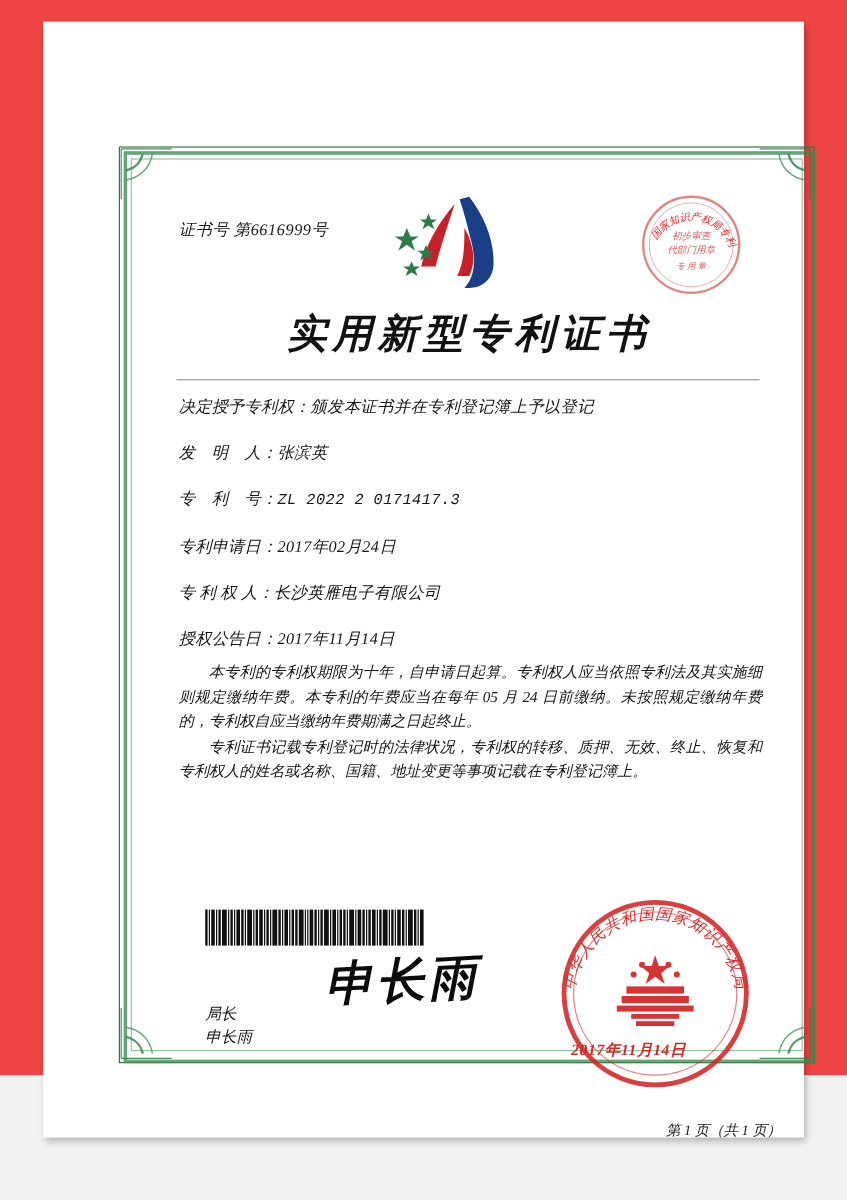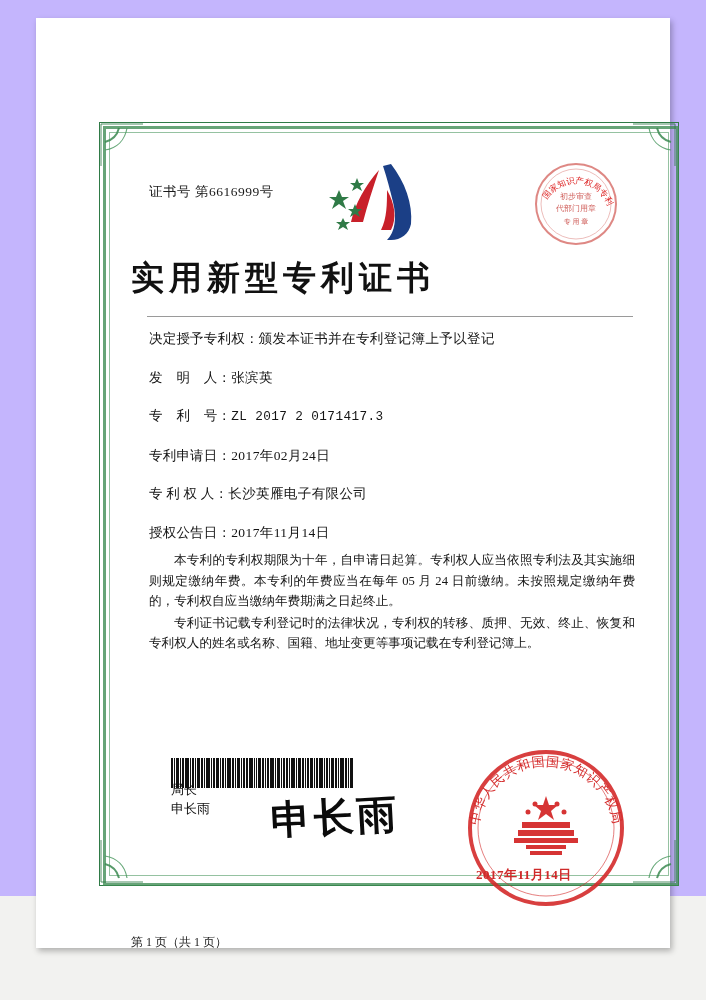--- a/index.html
+++ b/index.html
@@ -11,21 +11,22 @@
     width: 706px;
     height: 1000px;
     font-family: "Liberation Serif", serif;
     overflow: hidden;
   }
 
   .page {
     position: relative;
     width: 706px;
     height: 896px;
-    background: #c4b5fd;
+    background: #ef4444;
+    font-style: italic;
   }
 
   
   .paper {
     position: absolute;
     left: 36px;
     top: 18px;
     width: 634px;
     height: 930px;
     background: #ffffff;
@@ -103,20 +104,21 @@
     top: 6px;
     width: 100px;
     height: 100px;
   }
 
   .title {
     position: absolute;
     left: 0;
     top: 108px;
     width: 520px;
+    text-align: center;
     font-size: 33px;
     font-weight: bold;
     letter-spacing: 5px;
     color: #111;
     font-family: "DejaVu Serif", serif;
   }
 
   .rule {
     position: absolute;
     left: 16px;
@@ -170,21 +172,21 @@
     display: inline-block;
     background: #111;
     height: 30px;
     margin-right: 1px;
     vertical-align: top;
   }
 
   .director {
     position: absolute;
     left: 40px;
-    top: 632px;
+    top: 687px;
     font-size: 13px;
     line-height: 19px;
     color: #111;
   }
 
   .signature {
     position: absolute;
     left: 140px;
     top: 640px;
     width: 200px;
@@ -214,21 +216,21 @@
     font-weight: bold;
     letter-spacing: 0.5px;
     font-family: "Liberation Serif", serif;
   }
 
   .pagefoot {
     position: absolute;
     left: 0;
     top: 786px;
     width: 520px;
-    text-align: left;
+    text-align: right;
     font-size: 12px;
     color: #1b1b1b;
   }
 
   .seal-text {
     font-size: 8.5px;
     fill: #d22;
     font-family: "Liberation Serif", serif;
   }
 </style>
@@ -308,21 +310,21 @@
       <div class="rule"></div>
 
       <div class="fields">
         <div class="field">
           <span class="lbl">决定授予专利权：</span><span class="val">颁发本证书并在专利登记簿上予以登记</span>
         </div>
         <div class="field">
           <span class="lbl">发　明　人：</span><span class="val">张滨英</span>
         </div>
         <div class="field">
-          <span class="lbl">专　利　号：</span><span class="val mono">ZL 2017 2 0171417.3</span>
+          <span class="lbl">专　利　号：</span><span class="val mono">ZL 2022 2 0171417.3</span>
         </div>
         <div class="field">
           <span class="lbl">专利申请日：</span><span class="val">2017年02月24日</span>
         </div>
         <div class="field">
           <span class="lbl">专 利 权 人：</span><span class="val">长沙英雁电子有限公司</span>
         </div>
         <div class="field">
           <span class="lbl">授权公告日：</span><span class="val">2017年11月14日</span>
         </div>

